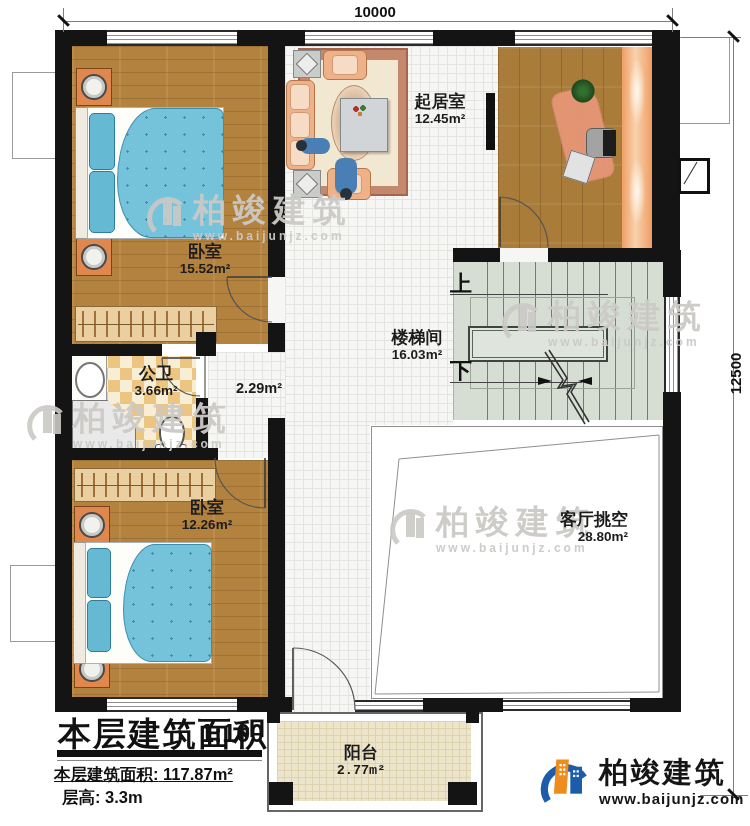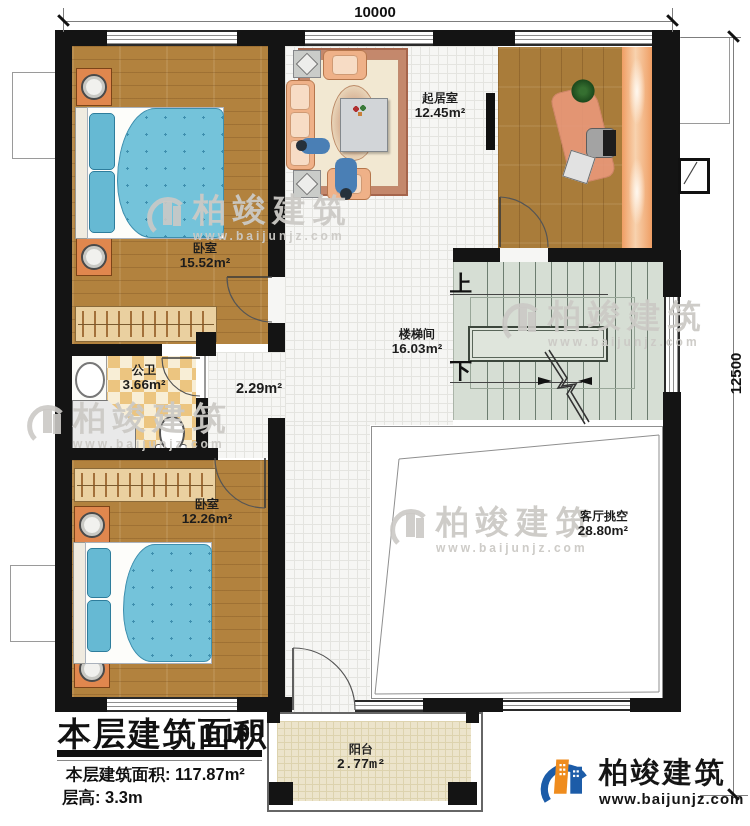--- a/index.html
+++ b/index.html
@@ -69,21 +69,21 @@
   .shower{position:absolute;z-index:10;background:#e9e9e9;border:1px solid #777;
         clip-path:polygon(0 0,55% 0,100% 42%,100% 100%,0 100%);}
   .toilet-tank{position:absolute;z-index:10;background:#fff;border:1px solid #555;border-radius:3px;}
   .toilet-bowl{position:absolute;z-index:10;background:#fff;border:2px solid #555;border-radius:50% 50% 50% 50%/46% 46% 54% 54%;}
   .landing{position:absolute;z-index:6;background:#dfe5dc;border:2px solid #3c463c;}
   .landing>div{position:absolute;inset:2px;border:1px solid #5a665a;}
   .guide{position:absolute;z-index:5;border:1px solid #98a698;}
   .gline{position:absolute;z-index:6;background:#444;}
   
   .room-label{position:absolute;z-index:50;text-align:center;color:#1c1c1c;line-height:1.12;}
-  .rname{font-size:12px;font-weight:800;}
+  .rname{font-size:17px;font-weight:800;}
   .rarea{font-size:13.5px;font-weight:700;}
   .updown{position:absolute;z-index:50;font-size:22px;font-weight:900;color:#111;}
   
   .dimline{position:absolute;z-index:60;background:#7d7d7d;}
   .tick{position:absolute;z-index:61;width:15px;height:3px;background:#111;transform:rotate(45deg);}
   .dimtext{position:absolute;z-index:61;font-size:15px;font-weight:700;color:#111;text-align:center;}
   
   .wm{position:absolute;z-index:40;display:flex;align-items:center;gap:6px;color:rgba(203,201,197,.95);white-space:nowrap;pointer-events:none;}
   .wm-t1{font-size:33px;font-weight:800;letter-spacing:7px;}
   .wm-t2{font-size:12px;font-weight:700;letter-spacing:3px;margin-top:-4px;}
@@ -318,21 +318,21 @@
     <div class="rarea">12.45m²</div>
   </div>
   <div class="room-label" style="left:150px;top:242px;width:110px;">
     <div class="rname">卧室</div>
     <div class="rarea">15.52m²</div>
   </div>
   <div class="room-label" style="left:370px;top:328px;width:94px;">
     <div class="rname">楼梯间</div>
     <div class="rarea">16.03m²</div>
   </div>
-  <div class="room-label" style="left:108px;top:364px;width:72px;">
+  <div class="room-label" style="left:108px;top:364px;width:96px;">
     <div class="rname">公卫</div>
     <div class="rarea">3.66m²</div>
   </div>
   <div class="room-label" style="left:198px;top:380px;width:84px;text-align:right;">
     <div class="rarea" style="font-size:14.5px;">2.29m²</div>
   </div>
   <div class="room-label" style="left:152px;top:498px;width:110px;">
     <div class="rname">卧室</div>
     <div class="rarea">12.26m²</div>
   </div>
@@ -357,21 +357,21 @@
   <div class="dimline" style="left:681px;top:37px;width:60px;height:1px;"></div>
   <div class="dimline" style="left:700px;top:795px;width:48px;height:1px;"></div>
   <div class="tick" style="left:726px;top:35px;"></div>
   <div class="tick" style="left:726px;top:793px;"></div>
   <div class="dimtext" style="left:697px;top:365px;width:76px;transform:rotate(-90deg);">12500</div>
 
   <div class="tb-title" style="left:58px;top:712px;">本层建筑面积</div>
   <div class="tb-scale" style="left:200px;top:719px;">1:100</div>
   <div class="tb-bar" style="left:57px;top:750px;width:205px;height:7px;"></div>
   <div class="tb-thin" style="left:57px;top:760px;width:205px;height:1px;"></div>
-  <div class="tb-line" style="left:66px;top:764px;">
+  <div class="tb-line" style="left:54px;top:764px;text-decoration:underline;">
     <span>本层建筑面积:</span>
     <span>117.87m²</span>
   </div>
   <div class="tb-line" style="left:62px;top:787px;">
     <span>层高:</span>
     <span>3.3m</span>
   </div>
 
   <div class="logo" style="left:537px;top:752px;">
     <svg width="54" height="60" viewBox="0 0 60 66">

